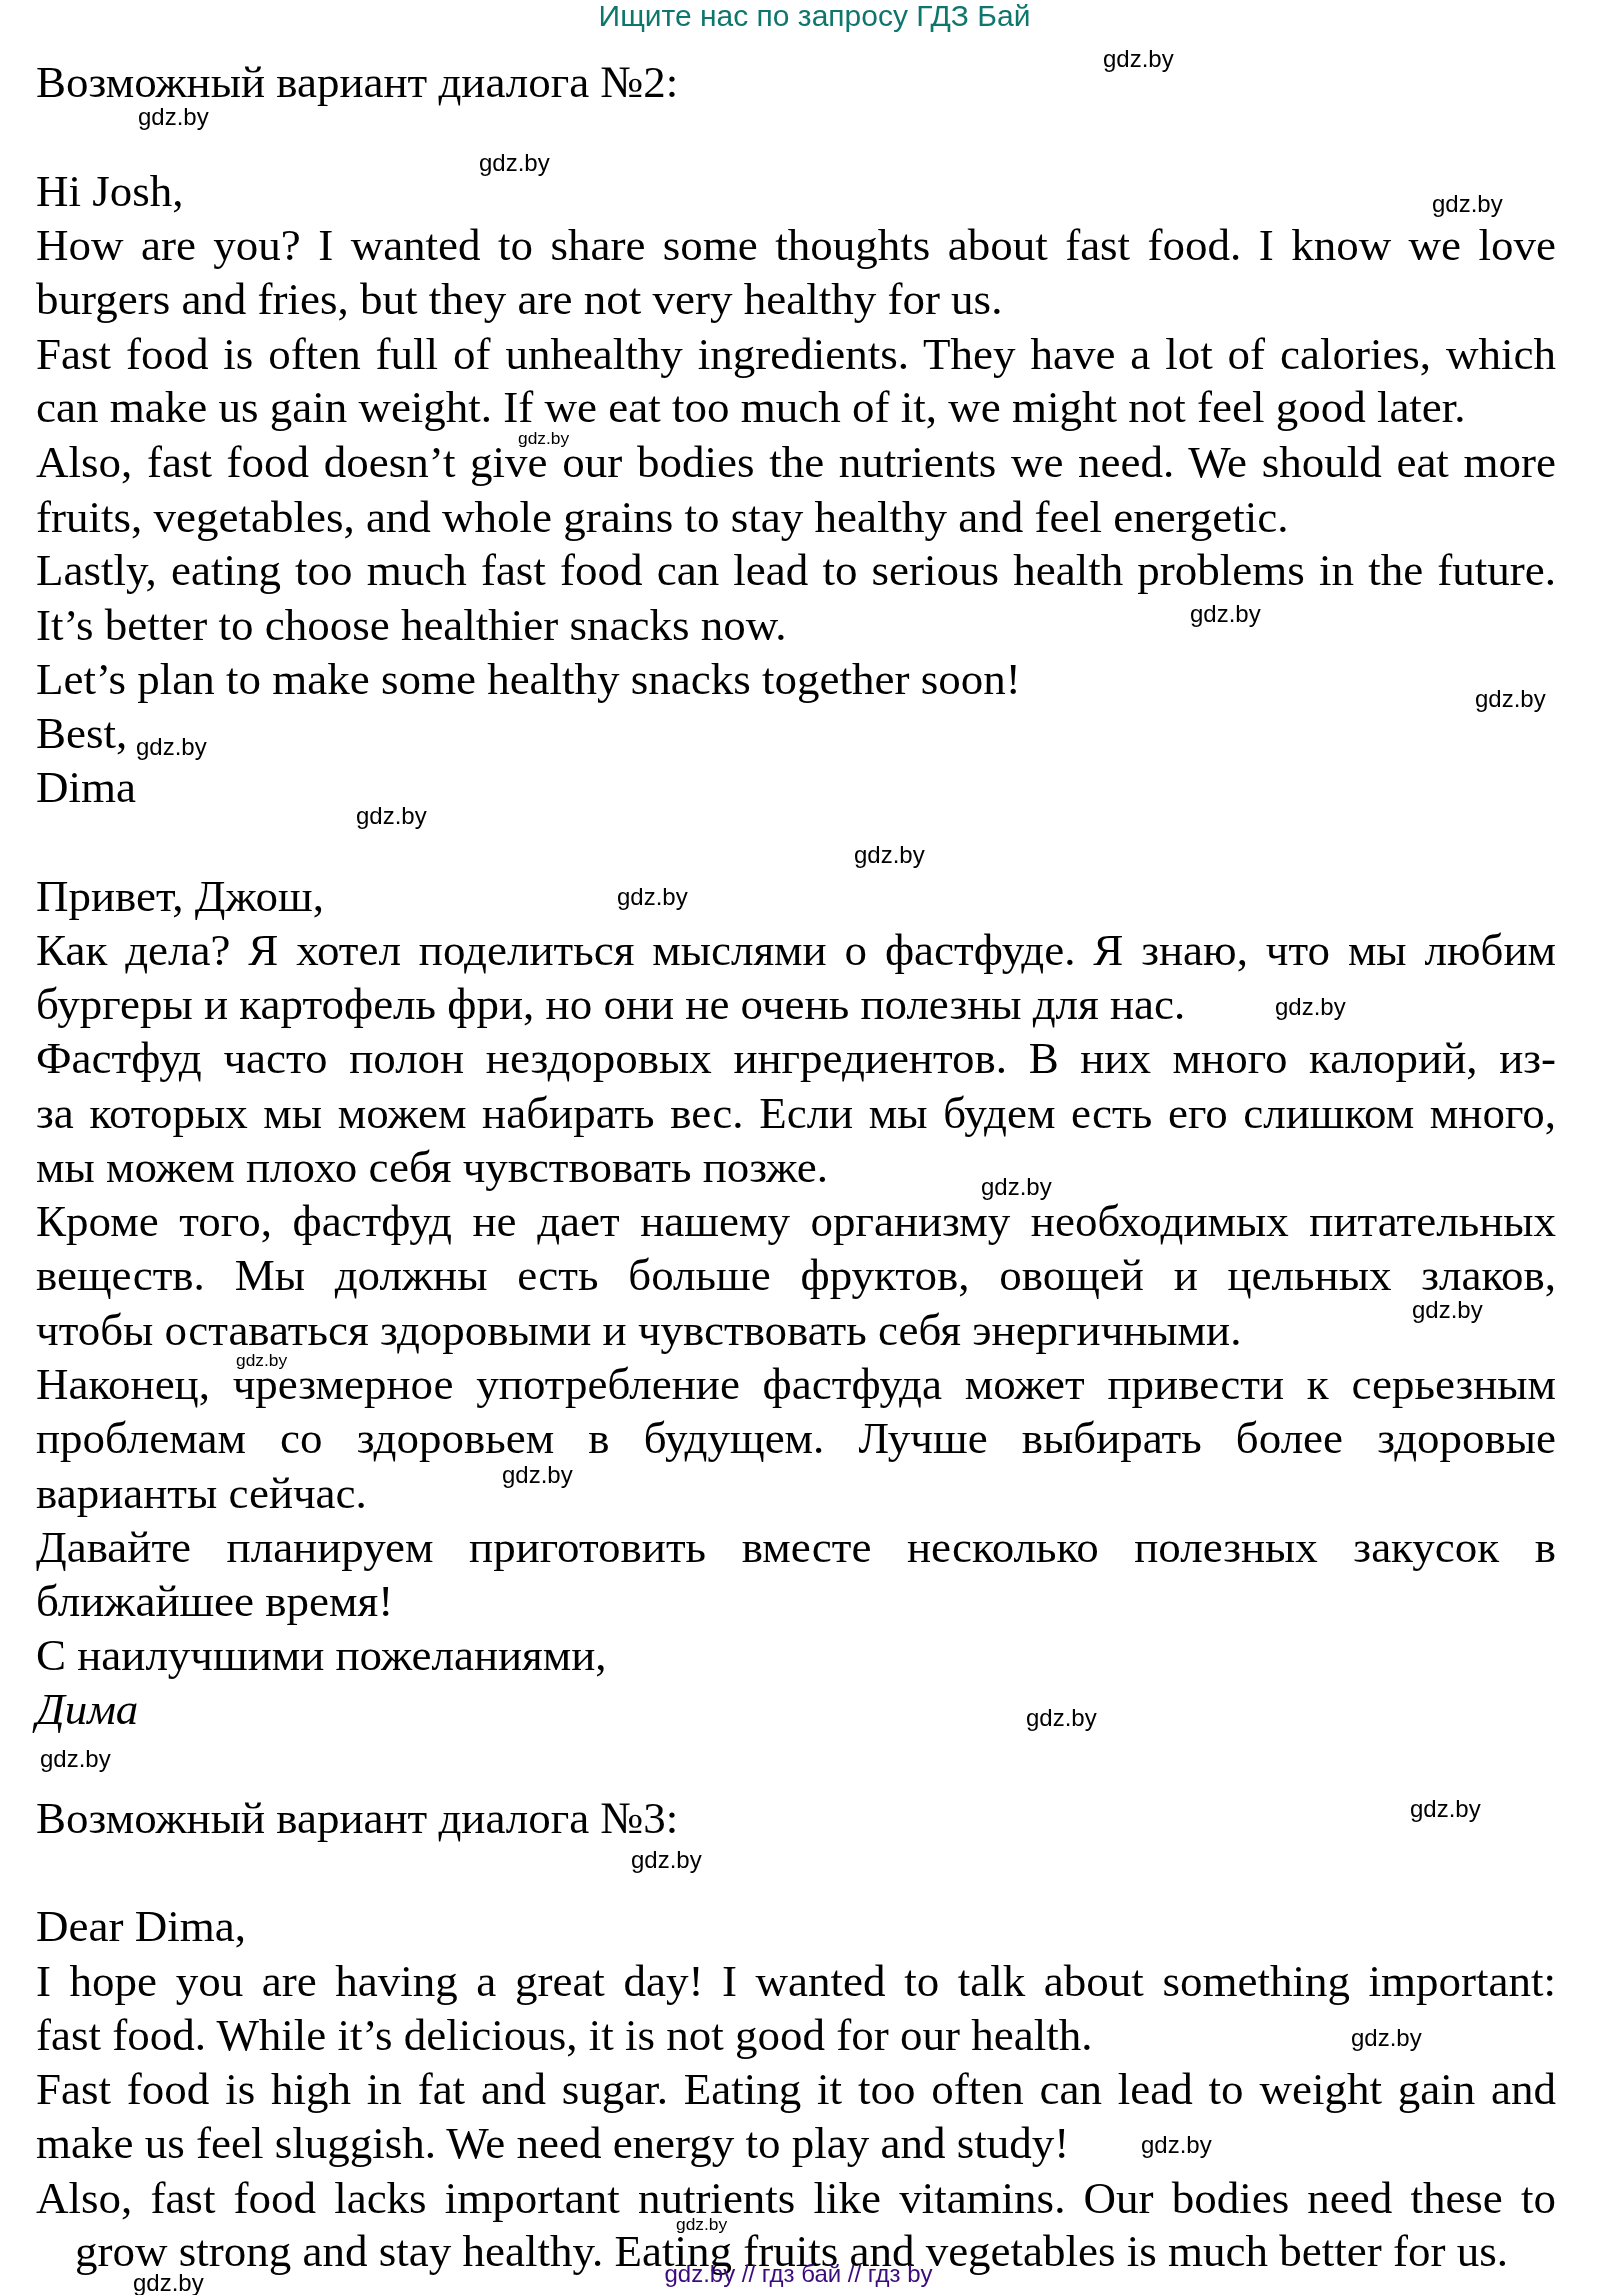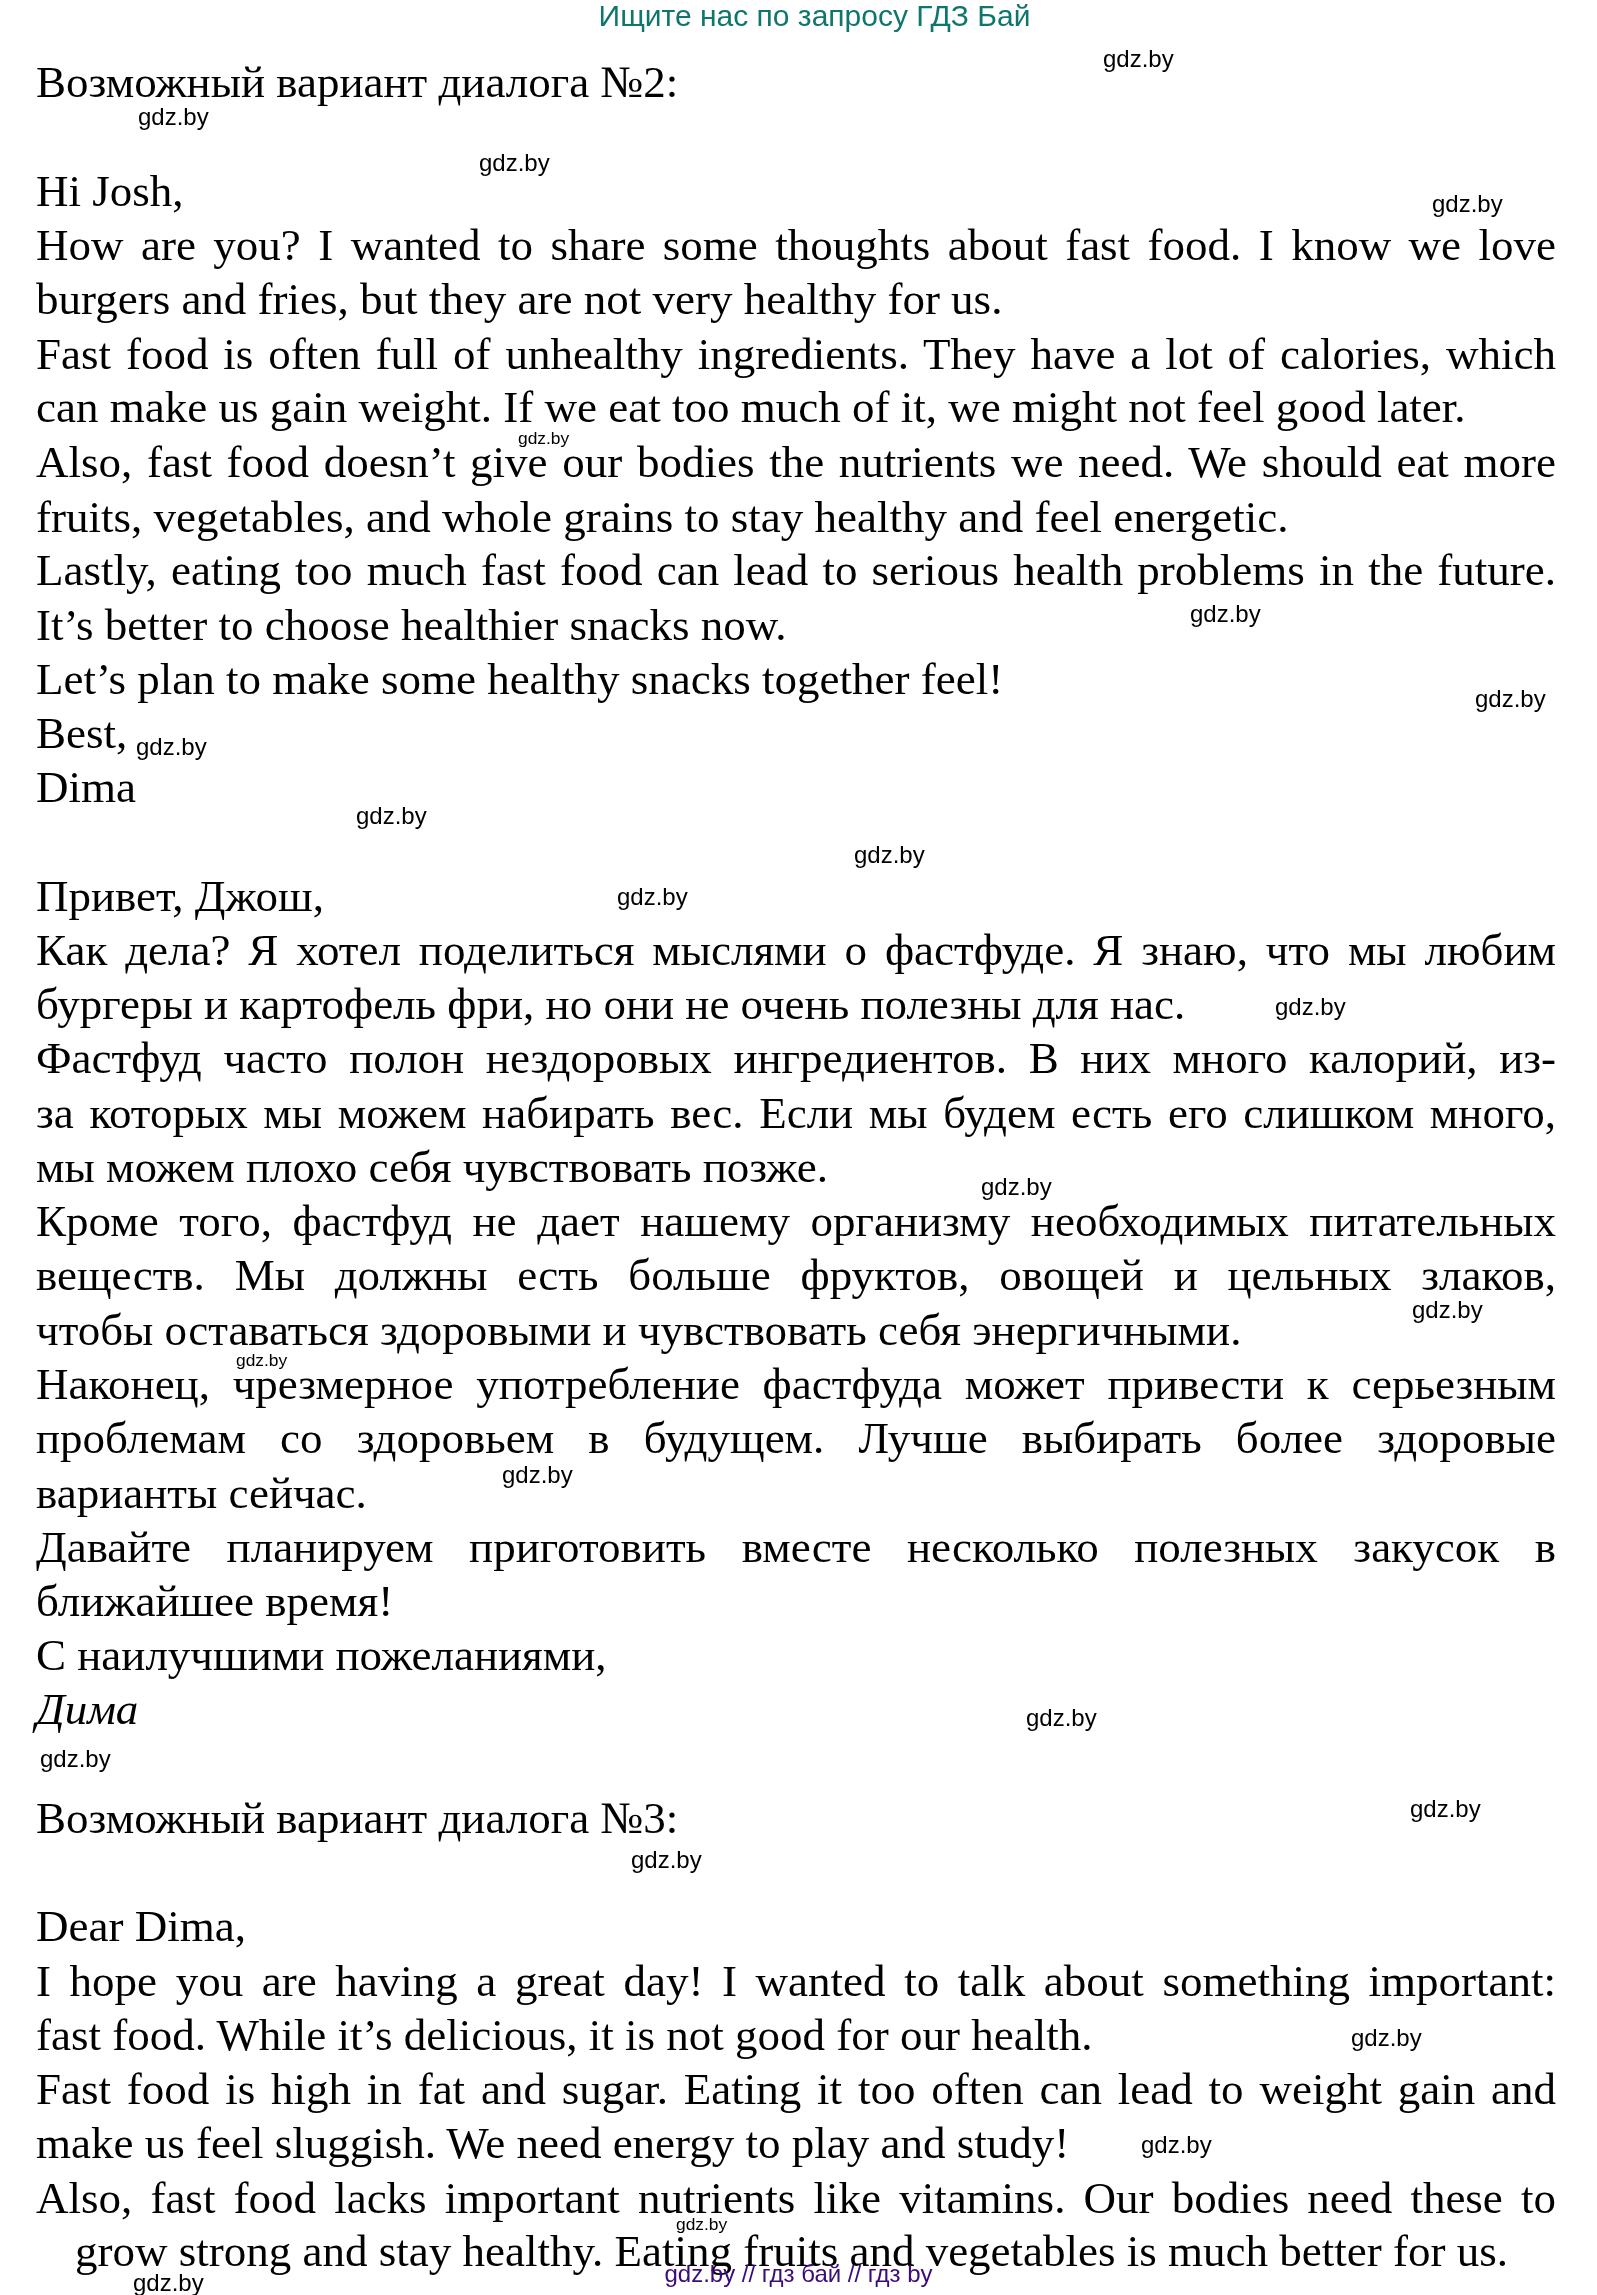--- a/index.html
+++ b/index.html
@@ -39,21 +39,21 @@
 
 <div class="line" style="top:164px;">Hi Josh,</div>
 <div class="line full" style="top: 218px;">How are you? I wanted to share some thoughts about fast food. I know we love</div>
 <div class="line" style="top:272px;">burgers and fries, but they are not very healthy for us.</div>
 <div class="line full" style="top: 327px;">Fast food is often full of unhealthy ingredients. They have a lot of calories, which</div>
 <div class="line" style="top:380px;">can make us gain weight. If we eat too much of it, we might not feel good later.</div>
 <div class="line full" style="top: 435px;">Also, fast food doesn’t give our bodies the nutrients we need. We should eat more</div>
 <div class="line" style="top:490px;">fruits, vegetables, and whole grains to stay healthy and feel energetic.</div>
 <div class="line full" style="top: 543px;">Lastly, eating too much fast food can lead to serious health problems in the future.</div>
 <div class="line" style="top:598px;">It’s better to choose healthier snacks now.</div>
-<div class="line" style="top:652px;">Let’s plan to make some healthy snacks together feel!</div>
+<div class="line" style="top:652px;">Let’s plan to make some healthy snacks together soon!</div>
 <div class="line" style="top:706px;">Best,</div>
 <div class="line" style="top:760px;">Dima</div>
 
 <div class="line" style="top:869px;">Привет, Джош,</div>
 <div class="line full" style="top: 923px;">Как дела? Я хотел поделиться мыслями о фастфуде. Я знаю, что мы любим</div>
 <div class="line" style="top:977px;">бургеры и картофель фри, но они не очень полезны для нас.</div>
 <div class="line full" style="top: 1031px;">Фастфуд часто полон нездоровых ингредиентов. В них много калорий, из-</div>
 <div class="line full" style="top: 1086px;">за которых мы можем набирать вес. Если мы будем есть его слишком много,</div>
 <div class="line" style="top:1140px;">мы можем плохо себя чувствовать позже.</div>
 <div class="line full" style="top: 1194px;">Кроме того, фастфуд не дает нашему организму необходимых питательных</div>

